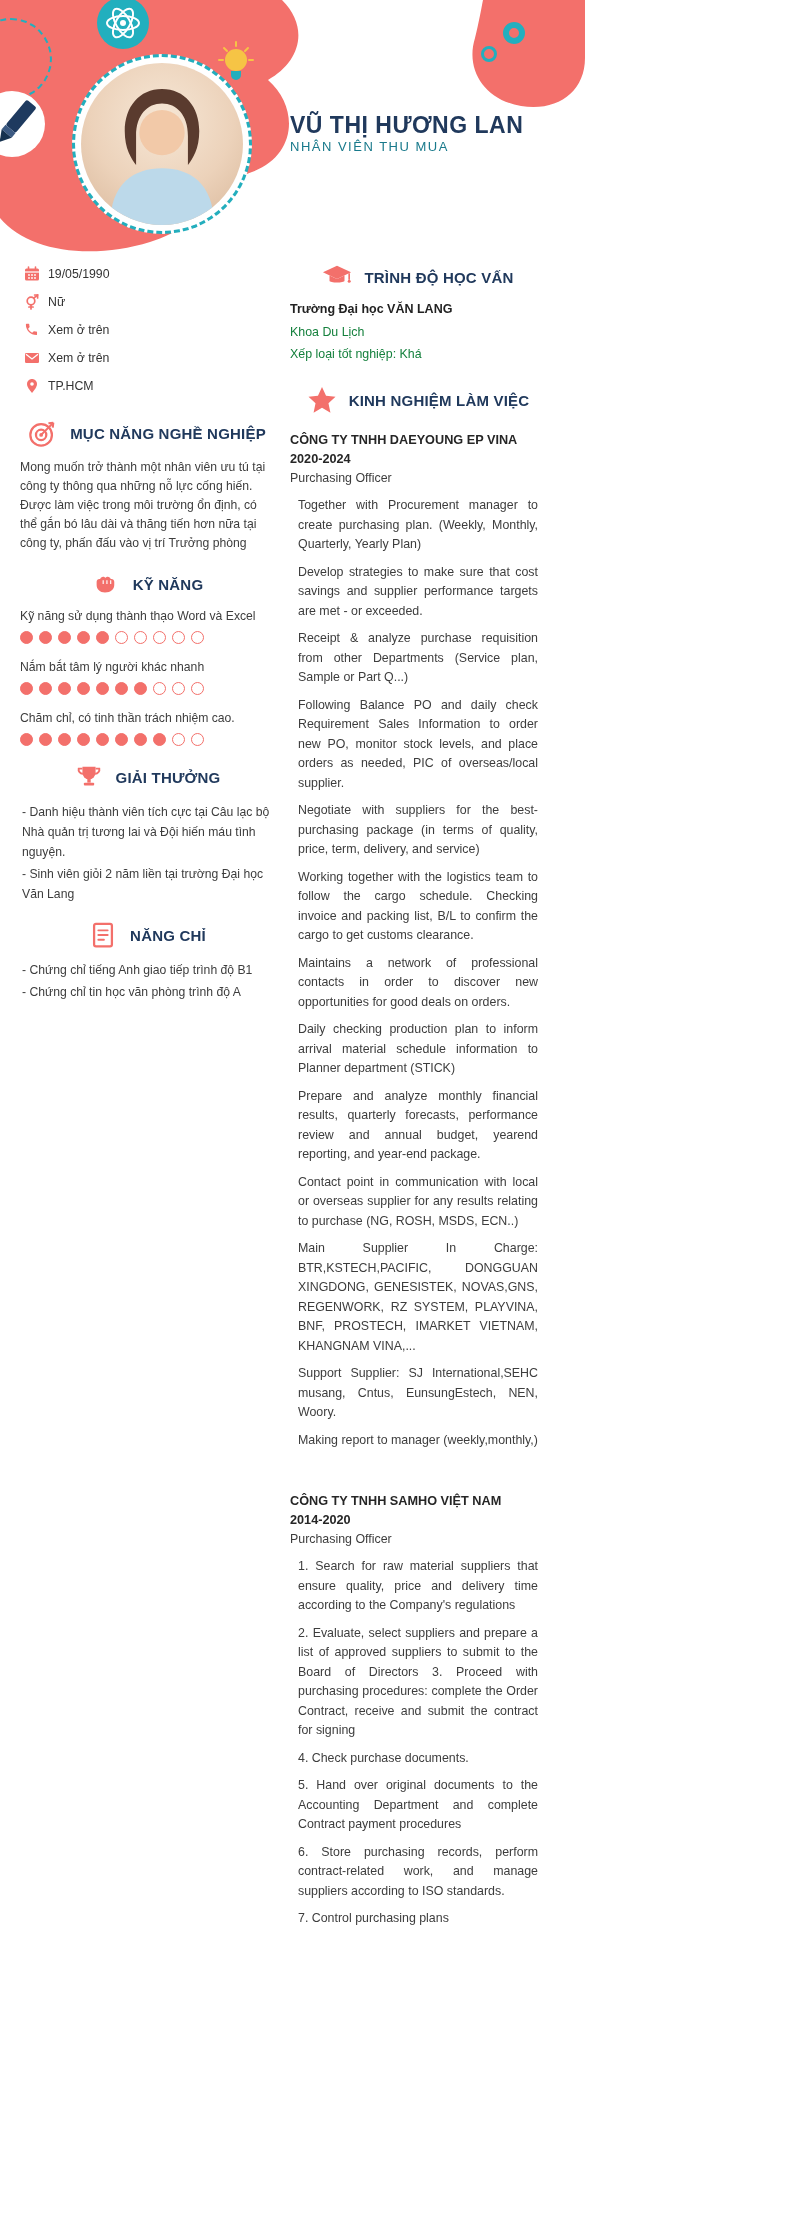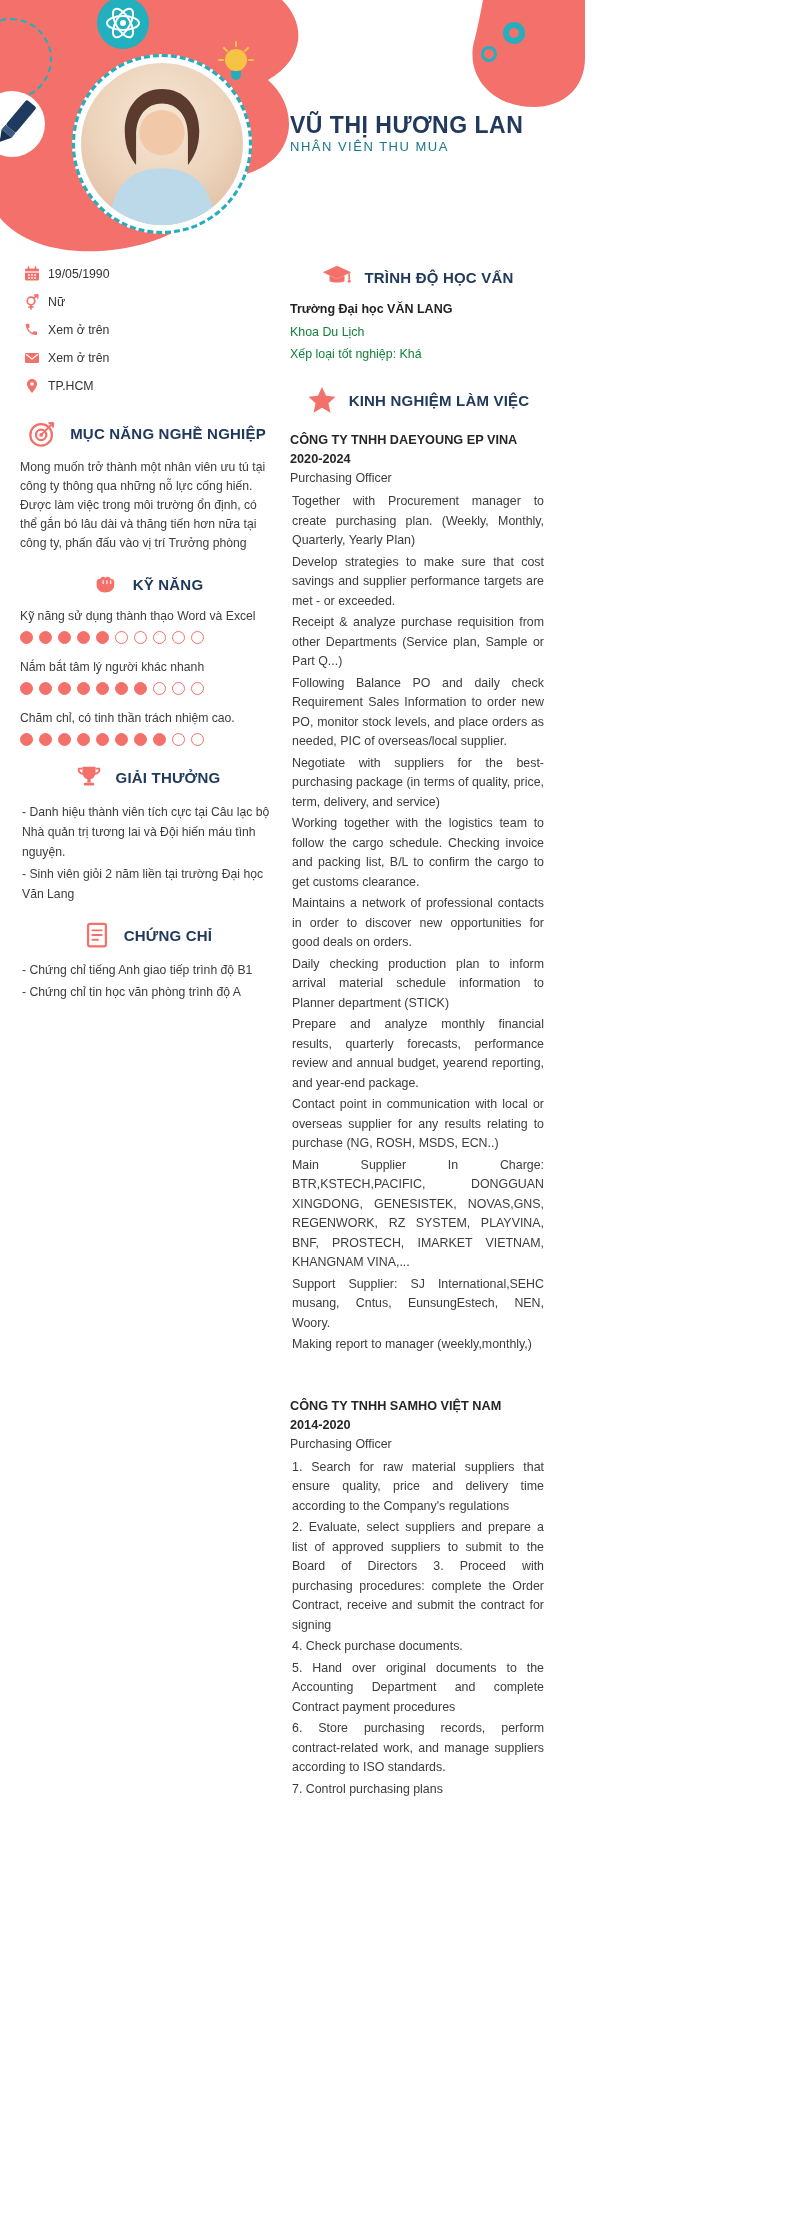--- a/index.html
+++ b/index.html
@@ -42,21 +42,21 @@
   .dot.filled{background:#F3706B;}
   
   .edu-school{font-size:12.5px;font-weight:bold;color:#222;margin:4px 0 9px;}
   .edu-line{font-size:12.4px;color:#15803d;margin:4px 0 8px;}
   
   .job{margin-top:16px;}
   .job + .job{margin-top:42px;}
   .job-company{font-size:12.7px;font-weight:bold;color:#262626;line-height:19px;}
   .job-period{font-size:12.7px;font-weight:bold;color:#262626;line-height:19px;}
   .job-role{font-size:12.4px;color:#3d3d3d;line-height:19px;margin-bottom:4px;}
-  .job-details .jd{margin:2px;font-size:12.4px;line-height:19.5px;text-align:justify;color:#3d3d3d;}
+  .job-details .jd{margin:8px;font-size:12.4px;line-height:19.5px;text-align:justify;color:#3d3d3d;}
   
   .copyright{position:absolute;right:8px;top:2192px;font-size:12px;color:#9a9a9a;z-index:5;}
 </style>
 </head>
 <body>
 
 <div class="canvas">
 
   <svg class="blob" style="left:0;top:0;" width="320" height="270" viewBox="0 0 320 270">
     <path d="M0 0 H282 C310 28 300 62 268 80 C300 108 296 156 252 172 C208 188 208 224 150 242 C92 260 28 252 0 218 Z" fill="#F3706B"></path>
@@ -303,21 +303,21 @@
         <span class="sec-icon">
           <svg width="30" height="30" viewBox="0 0 32 32">
             <rect x="6.5" y="4" width="19" height="24" rx="2" fill="none" stroke="#F3706B" stroke-width="2.4"></rect>
             <g stroke="#F3706B" stroke-width="2" stroke-linecap="round">
               <line x1="11" y1="11" x2="21" y2="11"></line>
               <line x1="11" y1="16" x2="21" y2="16"></line>
               <line x1="11" y1="21" x2="17" y2="21"></line>
             </g>
           </svg>
         </span>
-        <h2>CHỨNG CHỈ</h2>
+        <h2>NĂNG CHỈ</h2>
       </div>
       <div>
           <p class="tline">- Chứng chỉ tiếng Anh giao tiếp trình độ B1</p>
           <p class="tline">- Chứng chỉ tin học văn phòng trình độ A</p>
         </div>
     </section>
   </div>
 
   <div class="right-col">
 

